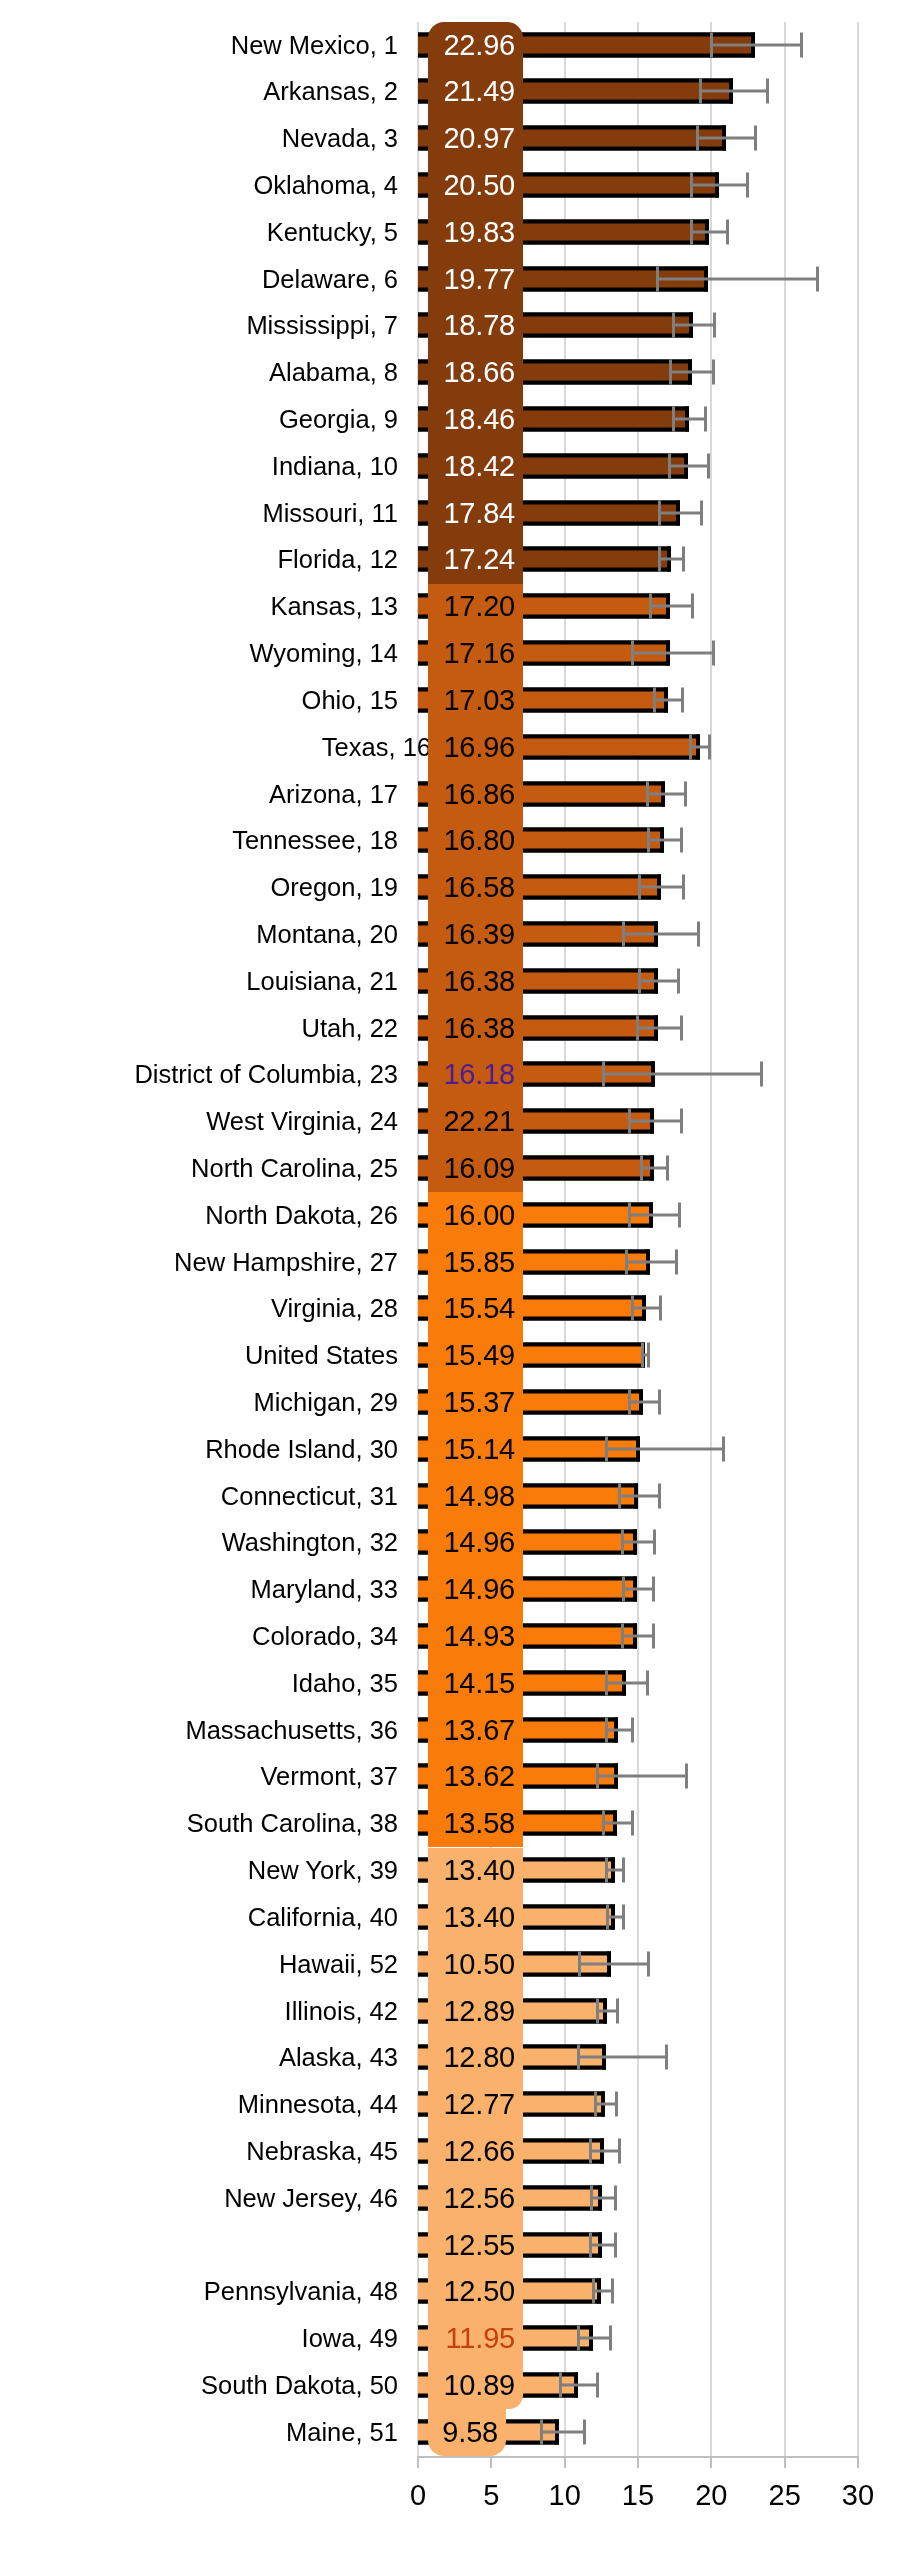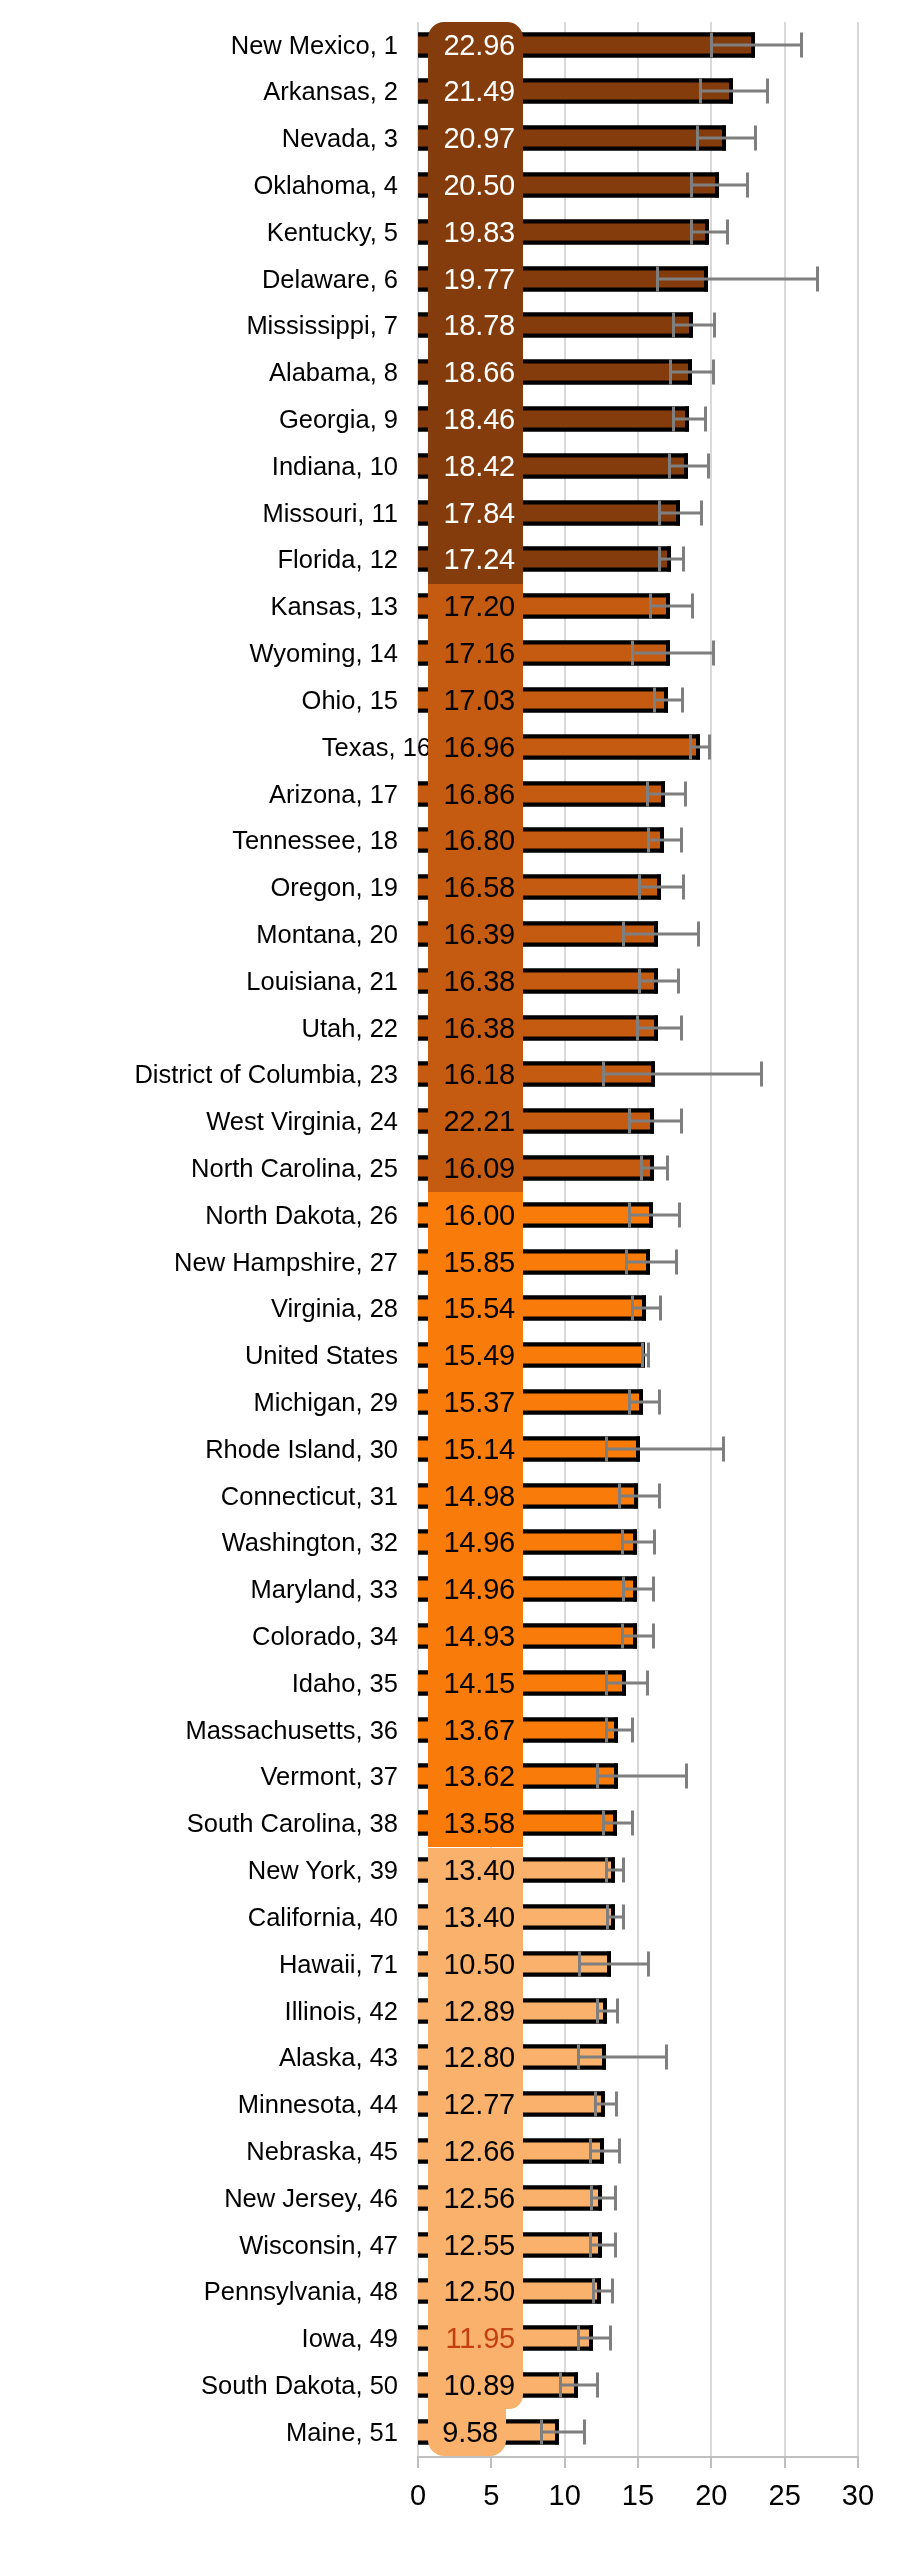--- a/index.html
+++ b/index.html
@@ -385,21 +385,21 @@
       <div class="dlabel" style="top: 1004.96px; width: 95px; color: rgb(0, 0, 0); z-index: 6;">16.38</div>
       <div class="row" style="top: 1051.77px; z-index: 3;">
         <div class="cat-label">District of Columbia, 23</div>
         <div class="bar" style="width: 237.307px;">
           <div class="bar-fill" style="background: rgb(197, 90, 17);"></div>
         </div>
         <div class="errbar" style="left: 602.8px; width: 158.4px;"></div>
         <div class="errcap" style="left: 601.8px;"></div>
         <div class="errcap" style="left: 760.2px;"></div>
       </div>
-      <div class="dlabel" style="top: 1051.77px; width: 95px; color: #000000; z-index: 6;">16.18</div>
+      <div class="dlabel" style="top: 1051.77px; width: 95px; color: #4c1d95; z-index: 6;">16.18</div>
       <div class="row" style="top: 1098.58px; z-index: 3;">
         <div class="cat-label">West Virginia, 24</div>
         <div class="bar" style="width: 236.133px;">
           <div class="bar-fill" style="background: rgb(197, 90, 17);"></div>
         </div>
         <div class="errbar" style="left: 629.2px; width: 51.3333px;"></div>
         <div class="errcap" style="left: 628.2px;"></div>
         <div class="errcap" style="left: 679.533px;"></div>
       </div>
       <div class="dlabel" style="top: 1098.58px; width: 95px; color: rgb(0, 0, 0); z-index: 6;">22.21</div>
@@ -567,21 +567,21 @@
         <div class="cat-label">California, 40</div>
         <div class="bar" style="width: 196.533px;">
           <div class="bar-fill" style="background: rgb(249, 177, 107);"></div>
         </div>
         <div class="errbar" style="left: 607.2px; width: 16.1333px;"></div>
         <div class="errcap" style="left: 606.2px;"></div>
         <div class="errcap" style="left: 622.333px;"></div>
       </div>
       <div class="dlabel" style="top: 1894.31px; width: 95px; color: rgb(0, 0, 0); z-index: 6;">13.40</div>
       <div class="row" style="top: 1941.12px; z-index: 3;">
-        <div class="cat-label">Hawaii, 71</div>
+        <div class="cat-label">Hawaii, 52</div>
         <div class="bar" style="width: 193.453px;">
           <div class="bar-fill" style="background: rgb(249, 177, 107);"></div>
         </div>
         <div class="errbar" style="left: 579.333px; width: 68.9333px;"></div>
         <div class="errcap" style="left: 578.333px;"></div>
         <div class="errcap" style="left: 647.267px;"></div>
       </div>
       <div class="dlabel" style="top: 1941.12px; width: 95px; color: rgb(0, 0, 0); z-index: 6;">10.50</div>
       <div class="row" style="top: 1987.92px; z-index: 3;">
         <div class="cat-label">Illinois, 42</div>
@@ -627,21 +627,20 @@
         <div class="cat-label">New Jersey, 46</div>
         <div class="bar" style="width: 184.213px;">
           <div class="bar-fill" style="background: rgb(249, 177, 107);"></div>
         </div>
         <div class="errbar" style="left: 591.067px; width: 23.4667px;"></div>
         <div class="errcap" style="left: 590.067px;"></div>
         <div class="errcap" style="left: 613.533px;"></div>
       </div>
       <div class="dlabel" style="top: 2175.15px; width: 95px; color: rgb(0, 0, 0); z-index: 6;">12.56</div>
       <div class="row" style="top: 2221.96px; z-index: 3;">
-        <div class="cat-label">Wisconsin, 47</div>
         <div class="bar" style="width: 184.067px;">
           <div class="bar-fill" style="background: rgb(249, 177, 107);"></div>
         </div>
         <div class="errbar" style="left: 589.6px; width: 24.9333px;"></div>
         <div class="errcap" style="left: 588.6px;"></div>
         <div class="errcap" style="left: 613.533px;"></div>
       </div>
       <div class="dlabel" style="top: 2221.96px; width: 95px; color: rgb(0, 0, 0); z-index: 6;">12.55</div>
       <div class="row" style="top: 2268.77px; z-index: 3;">
         <div class="cat-label">Pennsylvania, 48</div>

